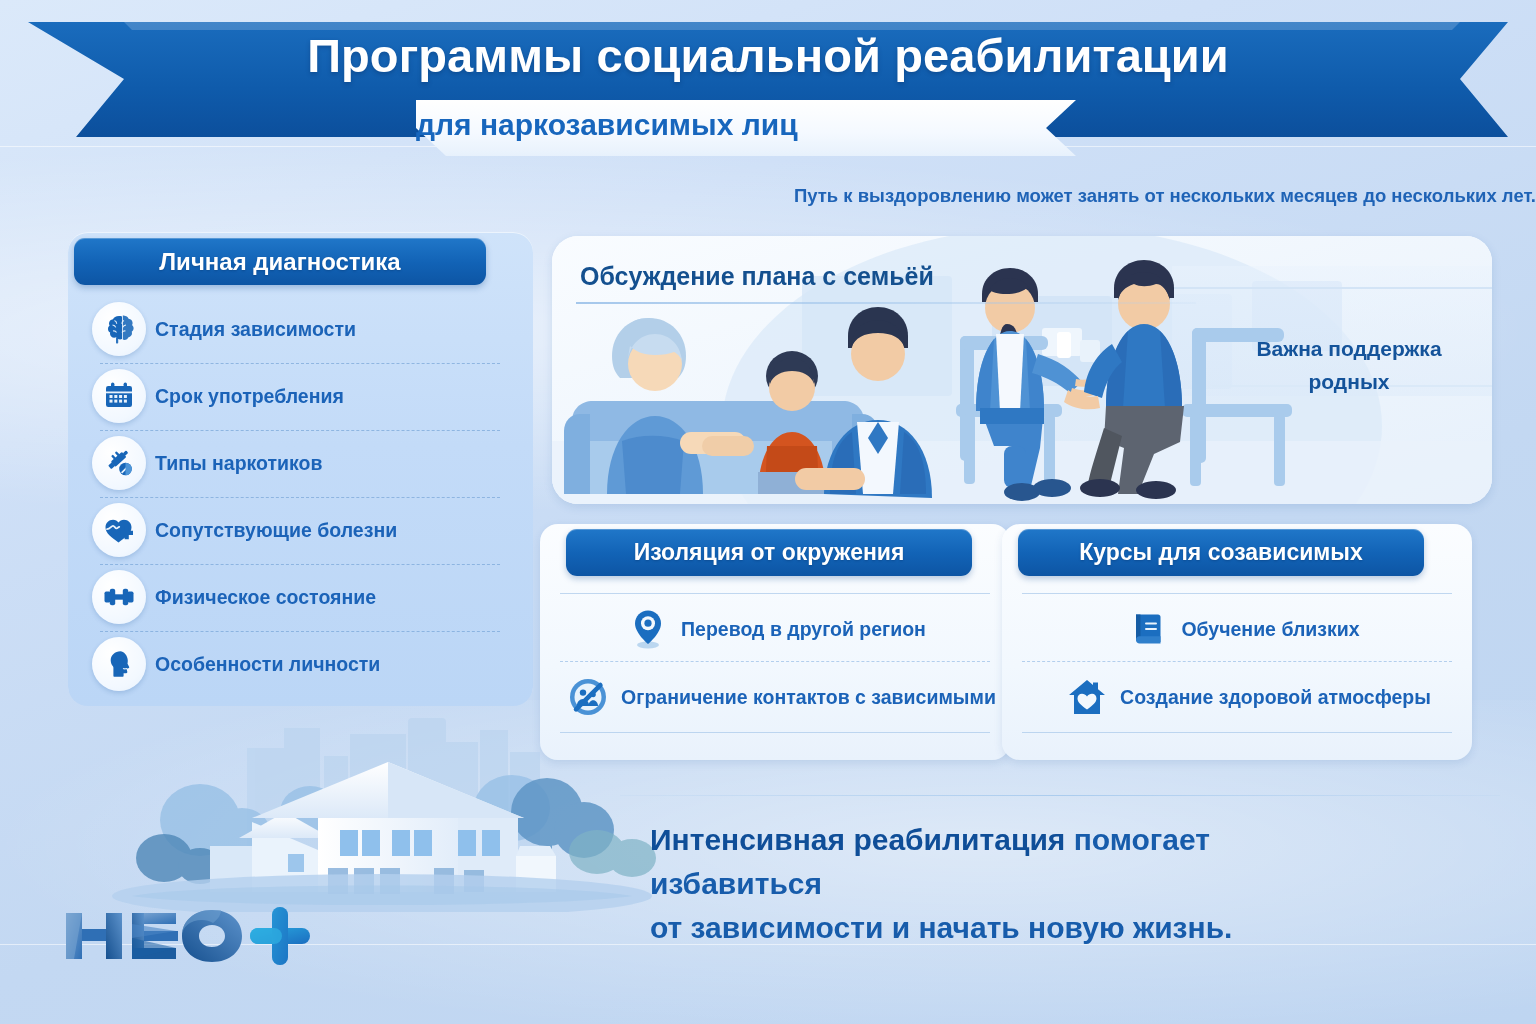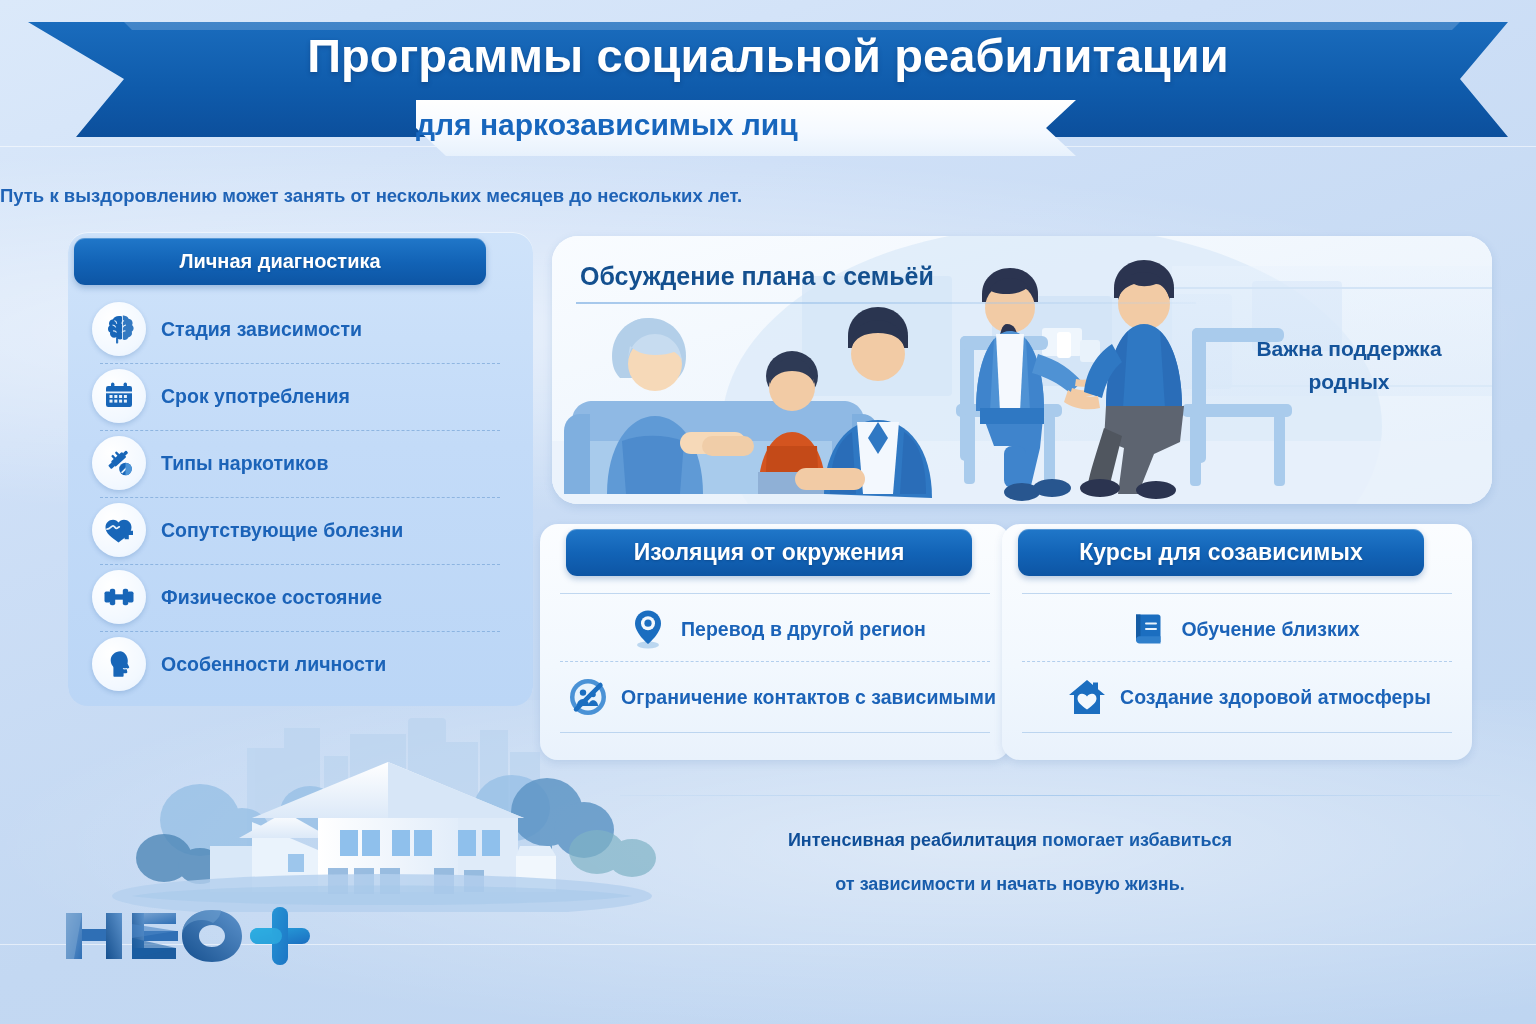--- a/index.html
+++ b/index.html
@@ -39,49 +39,49 @@
     position:absolute;left:416px;top:100px;width:660px;height:56px;
     background:linear-gradient(180deg,#ffffff 0%,#f4f9ff 60%,#e7f1fc 100%);
     clip-path:polygon(0 0,660px 0,630px 28px,660px 56px,30px 56px,0 28px);
     box-shadow:0 3px 7px rgba(20,70,130,.16);
   }
   .subtitle{
     position:absolute;left:416px;top:108px;width:660px;text-align:left;
     font-size:30px;font-weight:bold;color:#1766bd;
   }
   .lead{
-    position:absolute;left:0;top:185px;width:1536px;text-align:left;
+    position:absolute;left:0;top:185px;width:1536px;text-align:right;
     font-size:18.5px;font-weight:bold;color:#1f63b6;
   }
 
   
   .leftpanel{
     position:absolute;left:68px;top:232px;width:465px;height:474px;
     background:linear-gradient(180deg,#cfe3fa 0%,#c3dbf8 45%,#bbd6f6 100%);
     border-radius:20px;
     box-shadow:inset 0 1px 0 rgba(255,255,255,.6);
   }
   .pill{
     position:absolute;border-radius:11px;color:#fff;font-weight:bold;
     background:linear-gradient(180deg,#2077c9 0%,#1263b6 52%,#0d55a4 100%);
     box-shadow:0 3px 6px rgba(14,70,140,.27),inset 0 1px 0 rgba(255,255,255,.25);
     display:flex;align-items:center;justify-content:center;text-align:center;
     text-shadow:0 1px 2px rgba(8,45,95,.35);
   }
-  .pill.p-left{left:74px;top:238px;width:412px;height:47px;font-size:20px;}
+  .pill.p-left{left:74px;top:238px;width:412px;height:47px;font-size:24px;}
 
   .litem{position:absolute;left:92px;width:420px;height:62px;display:flex;align-items:center;}
   .ibubble{
     width:54px;height:54px;border-radius:50%;flex:0 0 54px;
     background:radial-gradient(circle at 36% 30%,#ffffff 0%,#f2f8ff 68%,#e6f0fb 100%);
     box-shadow:0 2px 5px rgba(25,80,150,.2);
     display:flex;align-items:center;justify-content:center;
   }
   .ibubble svg{display:block;}
-  .ltext{margin-left:15px;font-size:19.5px;color:#1b63b8;font-weight:600;white-space:nowrap;}
+  .ltext{margin-left:9px;font-size:19.5px;color:#1b63b8;font-weight:600;white-space:nowrap;}
   .dash{position:absolute;left:100px;width:400px;height:0;
     border-top:1px dashed rgba(120,165,215,.7);}
 
   
   .illcard{
     position:absolute;left:552px;top:236px;width:940px;height:268px;
     background:linear-gradient(180deg,#fbfdff 0%,#f3f9fe 52%,#eaf3fd 100%);
     border-radius:26px;box-shadow:0 3px 10px rgba(30,85,155,.13);
     overflow:hidden;
   }
@@ -103,21 +103,21 @@
   .pill.p-c2{left:1018px;top:529px;width:406px;height:47px;font-size:23px;}
 
   .citem{position:absolute;height:62px;display:flex;align-items:center;justify-content:center;}
   .cicon{width:44px;flex:0 0 44px;display:flex;align-items:center;justify-content:center;}
   .ctext{margin-left:11px;font-size:19.5px;color:#1b63b8;font-weight:600;white-space:nowrap;}
   .crule{position:absolute;height:0;border-top:1px solid rgba(168,200,234,.7);}
   .crule.dashed{border-top:1px dashed rgba(168,200,234,.85);}
 
   
   .bottomtext{position:absolute;left:650px;top:818px;width:720px;
-    font-size:18px;line-height:44px;color:#175cab;font-weight:600;text-align:center;}
+    font-size:30px;line-height:44px;color:#175cab;font-weight:600;}
   .bottomtext b{color:#0f4e98;font-weight:bold;}
   .botrule{position:absolute;left:620px;top:795px;width:880px;height:1px;
     background:linear-gradient(90deg,rgba(160,198,236,.1),rgba(160,198,236,.8),rgba(160,198,236,.1));}
   .cityscene{position:absolute;left:92px;top:700px;width:570px;height:212px;}
   .logo{position:absolute;left:62px;top:905px;width:260px;height:62px;}
 </style>
 </head>
 <body>
 
 <div class="stage">

